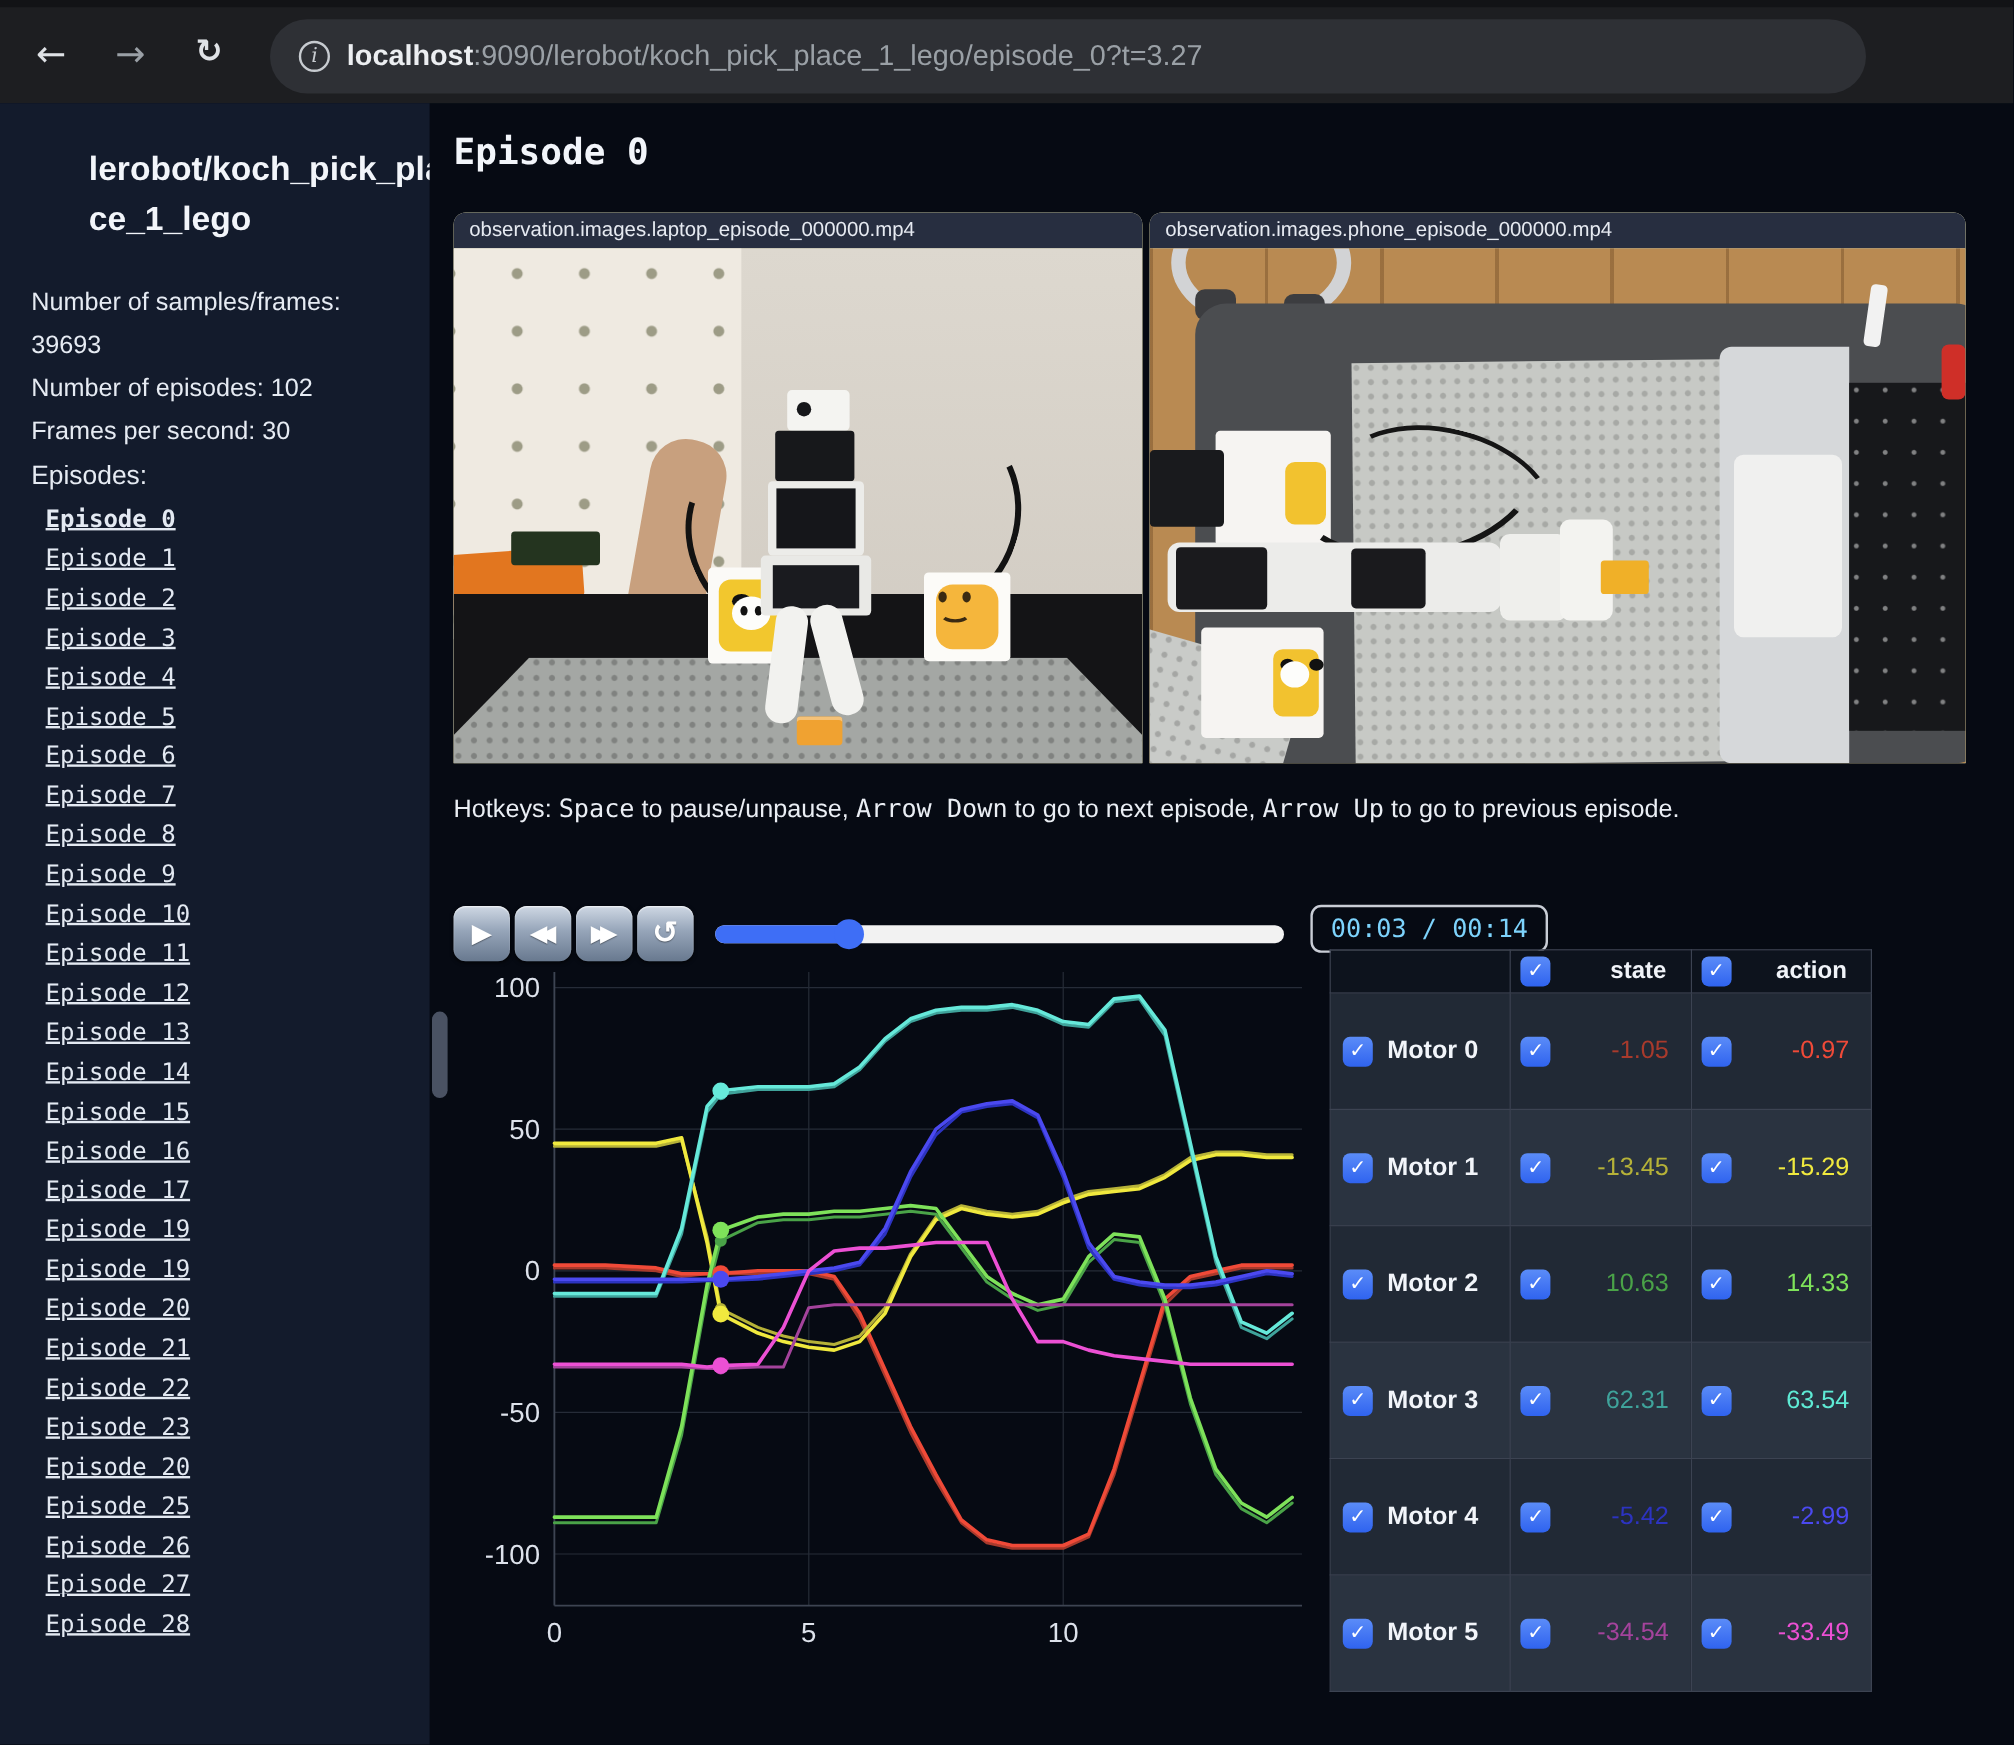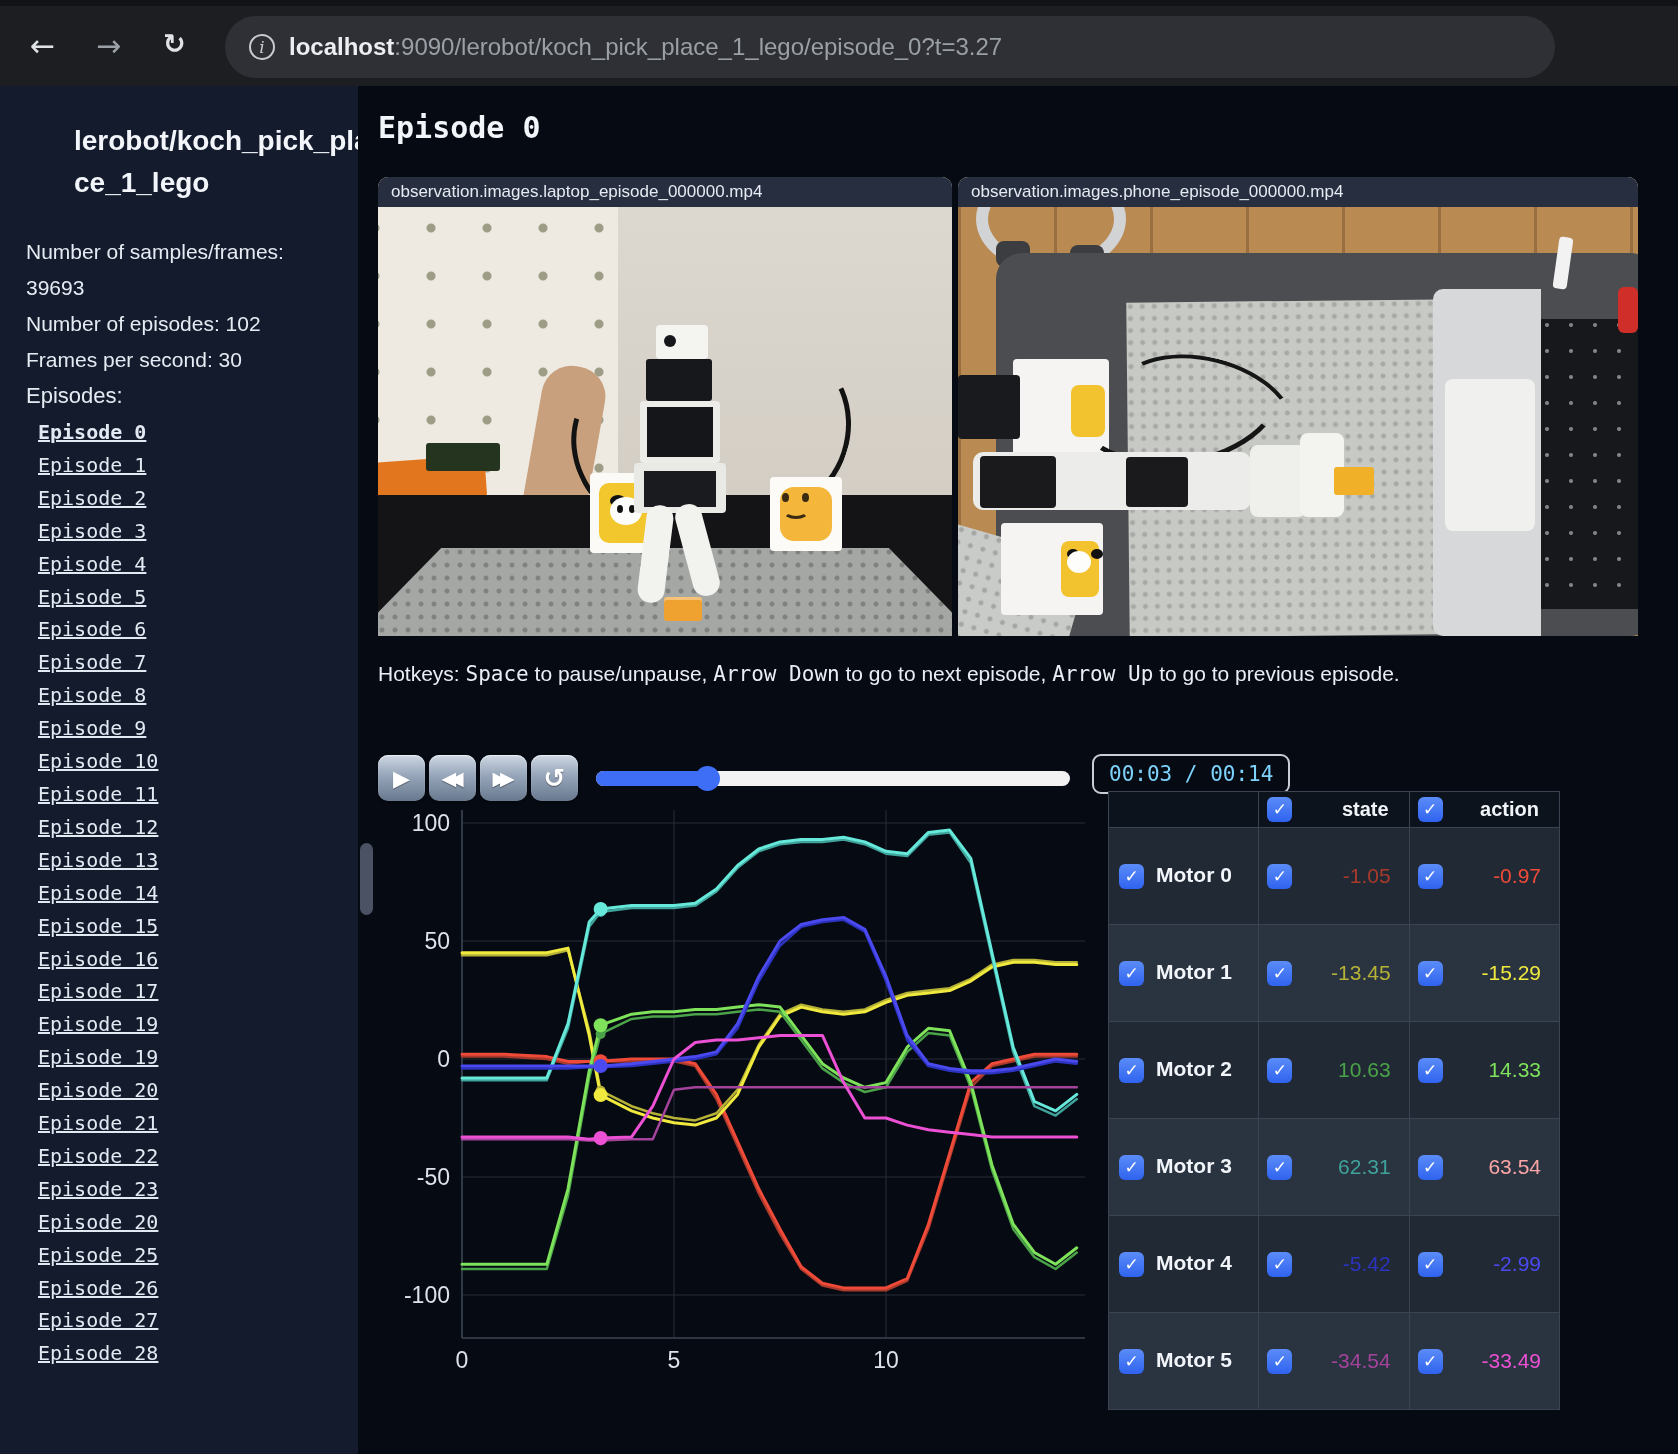--- a/index.html
+++ b/index.html
@@ -399,21 +399,21 @@
           <td class="td-label"><span class="cb">✓</span><span class="cb-gap"></span><span>Motor 3</span></td>
           <td class="td-val">
             <div class="th-inner">
               <span class="cb">✓</span>
               <span style="color: rgb(63, 163, 155);">62.31</span>
             </div>
           </td>
           <td class="td-val">
             <div class="th-inner">
               <span class="cb">✓</span>
-              <span style="color: #fca5a5;">63.54</span>
+              <span style="color: #5eead4;">63.54</span>
             </div>
           </td>
         </tr>
         <tr class="even">
           <td class="td-label"><span class="cb">✓</span><span class="cb-gap"></span><span>Motor 4</span></td>
           <td class="td-val">
             <div class="th-inner">
               <span class="cb">✓</span>
               <span style="color: rgb(44, 51, 192);">-5.42</span>
             </div>

